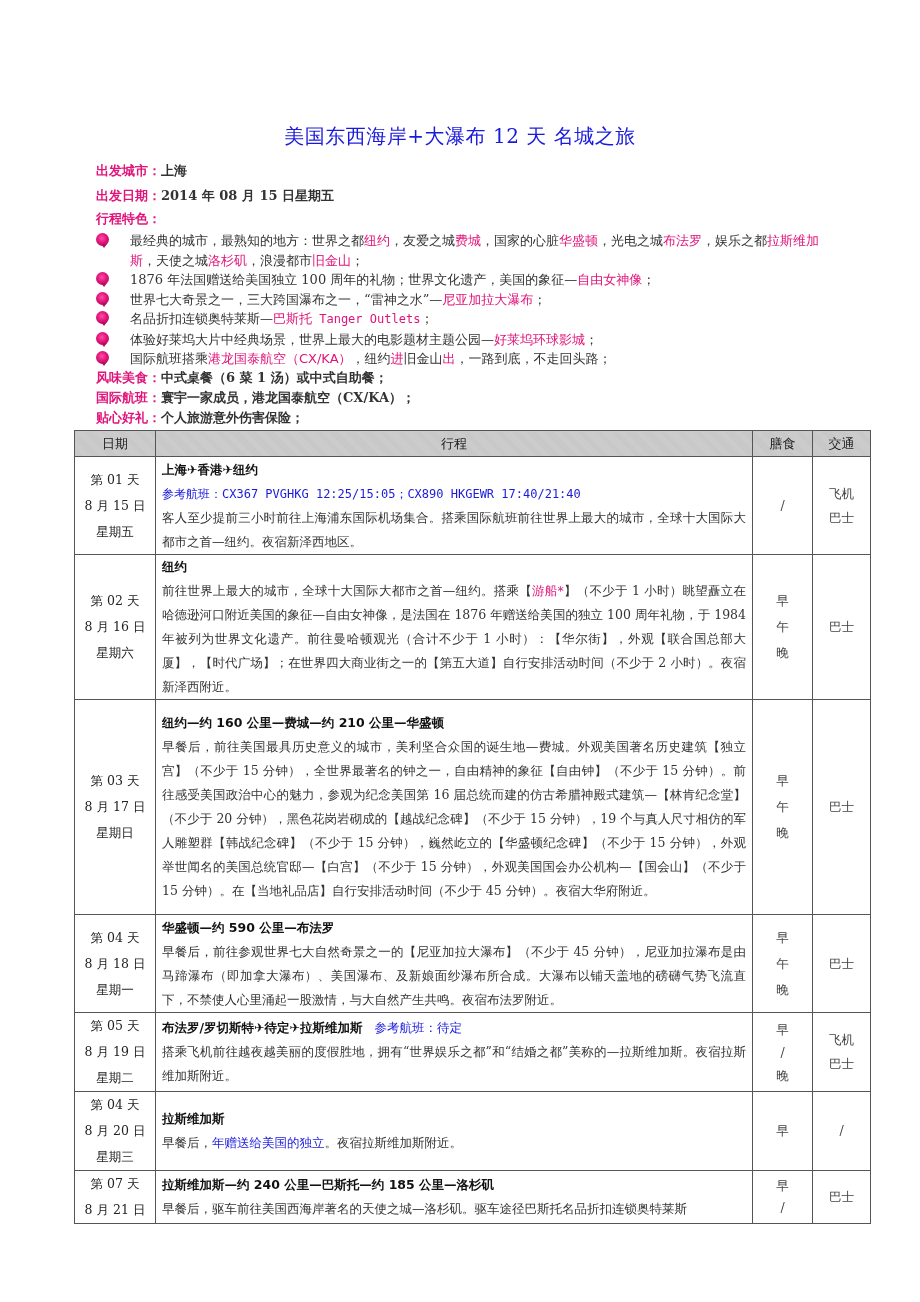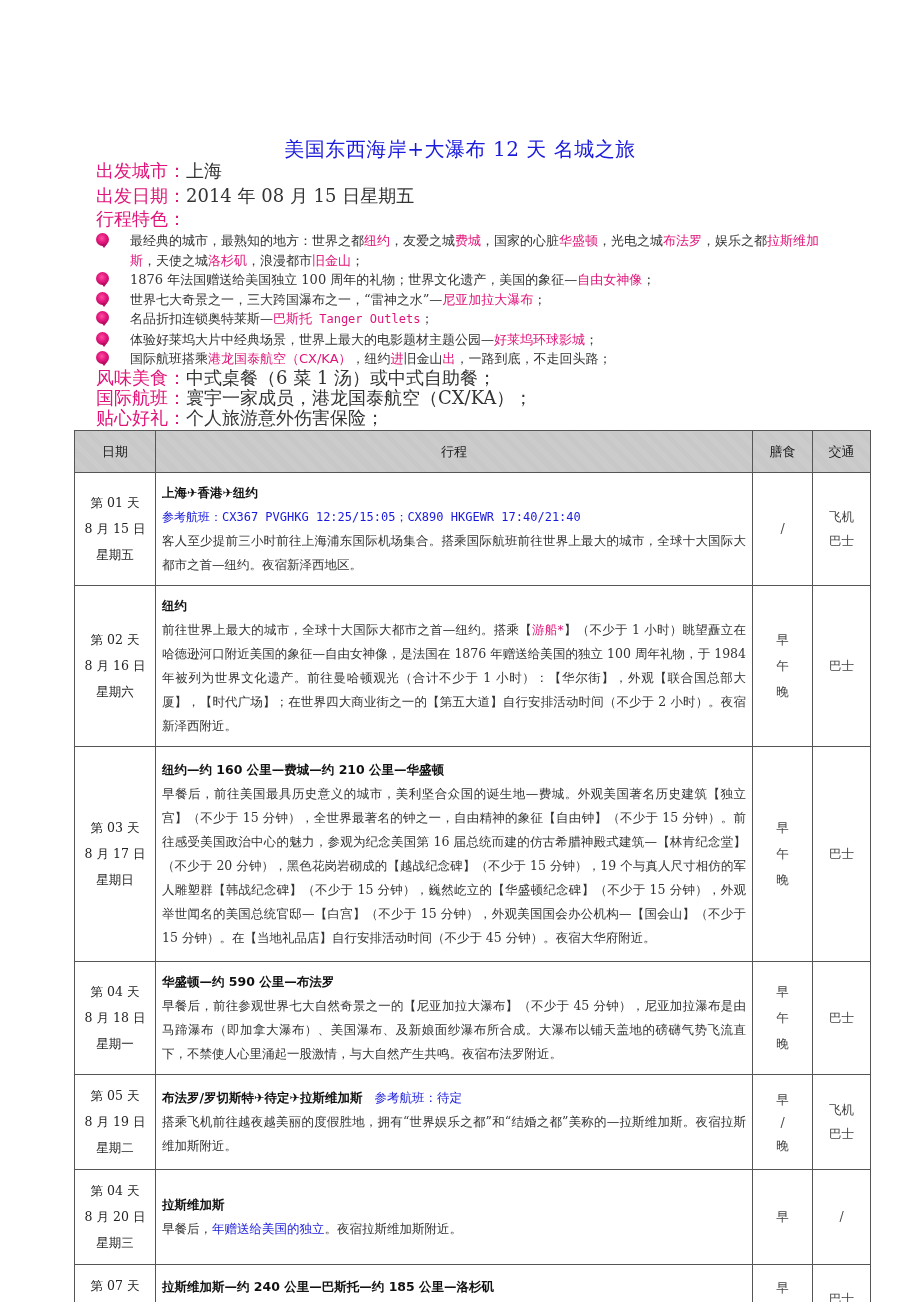--- a/index.html
+++ b/index.html
@@ -1,34 +1,34 @@
 <!DOCTYPE html>
 <html><head>
 <meta charset="utf-8">
 <style>
   html, body { margin:0; padding:0; background:#ffffff; }
   body { width:920px; height:1302px; position:relative; overflow:hidden;
          font-family:"DejaVu Serif","Liberation Serif",serif; color:#222; }
   .page { position:absolute; left:0; top:0; width:920px; height:1302px; }
-  .title { position:absolute; top:136px; left:0; width:920px; text-align:center;
+  .title { position:absolute; top:123px; left:0; width:920px; text-align:center;
            color:#1a1adc; font-size:20px; letter-spacing:0.5px; }
-  .meta { position:absolute; left:96px; font-size:18px; line-height:20px; }
+  .meta { position:absolute; left:96px; font-size:13px; line-height:20px;font-weight:bold; }
   .lbl { color:#e0147a; font-family:"DejaVu Sans","Liberation Sans",sans-serif; }
   .val { color:#333; }
   .bullets { position:absolute; left:96px; top:231px; width:740px; font-size:13px; line-height:19.5px; }
   .bullet { position:relative; padding-left:34px; color:#333; }
   .bullet .dot { position:absolute; left:0; top:2px; width:13px; height:13px; border-radius:50%;
                  background:radial-gradient(circle at 45% 40%, #ff4fa3 0%, #e0147a 45%, #9a0a52 100%); }
   .bullet .dot::after { content:""; position:absolute; left:5px; top:11px; width:0; height:0;
                  border-left:3px solid transparent; border-right:3px solid transparent; border-top:4px solid #b50d62; }
   .hl { color:#e0147a; font-family:"DejaVu Sans","Liberation Sans",sans-serif; }
   .mono { font-family:"DejaVu Sans Mono","Liberation Mono",monospace; font-size:12px; }
   table.it { position:absolute; left:74px; top:430px; width:796px; border-collapse:collapse;
              font-size:12.5px; line-height:24px; table-layout:fixed; }
-  table.it td, table.it th { border:1px solid #555; padding:8px 6px; vertical-align:middle; }
+  table.it td, table.it th { border:1px solid #555; padding:0 6px; vertical-align:middle; }
   table.it th { background:#c8c8c8; background-image:repeating-linear-gradient(45deg,#c4c4c4 0 1px,#cfcfcf 1px 2px);
                 font-weight:normal; height:25px; font-family:"DejaVu Sans","Liberation Sans",sans-serif; font-size:13px; }
   td.date { text-align:center; line-height:26px;margin-left:44px; }
   td.meal, td.trans { text-align:center; color:#444; }
   td.meal { line-height:26px; }
   .route { font-weight:bold; font-family:"DejaVu Sans","Liberation Sans",sans-serif; font-size:12.5px; color:#111; }
   .flight { color:#1a1adc; font-family:"DejaVu Sans Mono","Liberation Mono",monospace; font-size:12px; }
   .blue { color:#1a1adc; font-family:"DejaVu Sans","Liberation Sans",sans-serif; }
   .desc { color:#333; text-align:justify; }
 </style>

